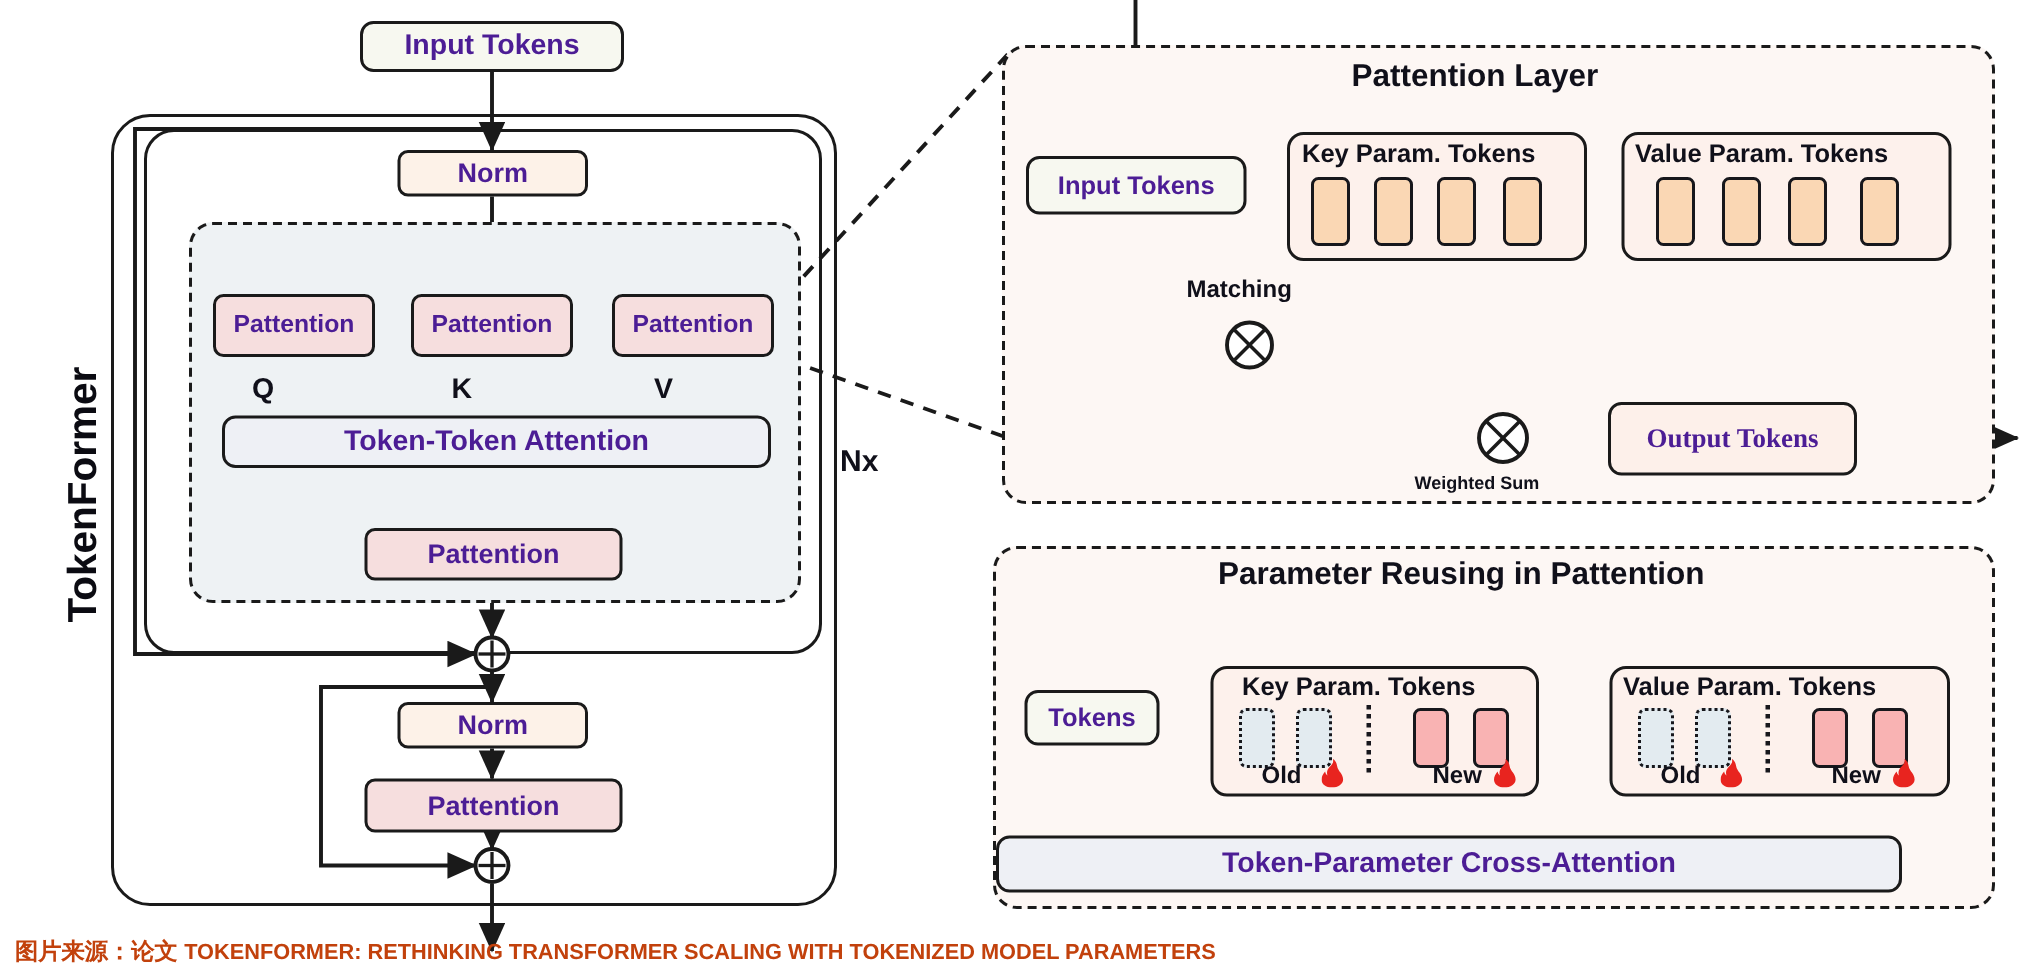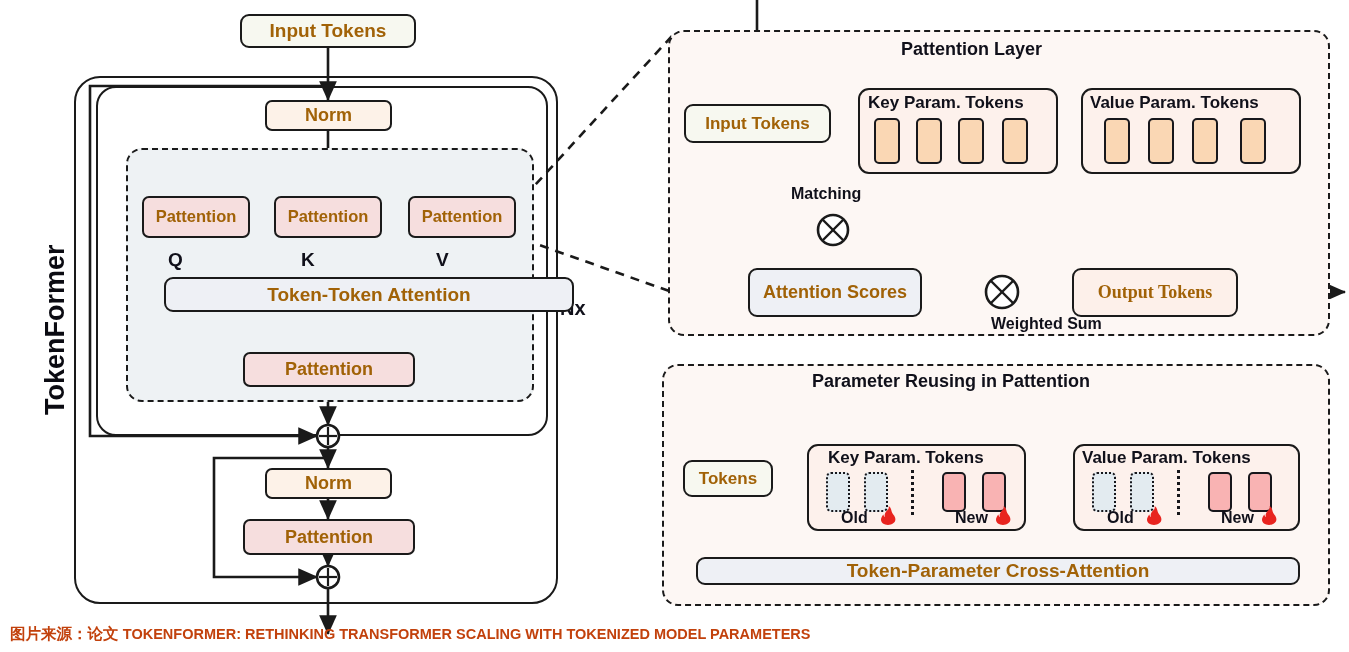--- a/index.html
+++ b/index.html
@@ -17,21 +17,21 @@
   svg.layer {
     position: absolute; left: 0; top: 0;
     width: 1349px; height: 652px;
     pointer-events: none;
   }
   .node {
     position: absolute;
     display: flex; align-items: center; justify-content: center;
     border: 2.5px solid #1a1a1a;
     border-radius: 9px;
-    color: #a16207;
+    color: #4c1d95;
     font-weight: bold;
     text-align: center;
     line-height: 1.05;
     white-space: nowrap;
     background: #ffffff;
   }
   .c-ivory     { background: #f7f8f0; }
   .c-cream     { background: #fdf2e8; }
   .c-pink      { background: #f6dede; }
   .c-bluegray  { background: #eef0f5; }
@@ -52,21 +52,21 @@
     border-radius: 26px;
     background: transparent;
   }
 
   .txt {
     position: absolute;
     font-weight: bold;
     color: #10101a;
     white-space: nowrap;
   }
-  .panel-title { font-size: 18px; }
+  .panel-title { font-size: 21px; }
 
   .vlabel {
     position: absolute;
     font-weight: bold; font-size: 27px; color: #0b0b12;
     transform-origin: 0 0;
     transform: rotate(-90deg);
     white-space: nowrap;
   }
 
   .chip {
@@ -181,21 +181,21 @@
   <div class="node c-cream" style="left:265px; top:100px; width:127px; height:31px; font-size:18px; border-radius:7px;">Norm</div>
 
   <div class="node c-pink" style="left:142px; top:196px; width:108px; height:42px; font-size:16.5px; border-radius:7px;">Pattention</div>
   <div class="node c-pink" style="left:274px; top:196px; width:108px; height:42px; font-size:16.5px; border-radius:7px;">Pattention</div>
   <div class="node c-pink" style="left:408px; top:196px; width:108px; height:42px; font-size:16.5px; border-radius:7px;">Pattention</div>
 
   <div class="txt" style="left:168px; top:249px; font-size:19px;">Q</div>
   <div class="txt" style="left:301px; top:249px; font-size:19px;">K</div>
   <div class="txt" style="left:436px; top:249px; font-size:19px;">V</div>
 
-  <div class="node c-bluegray" style="left:164px; top:277px; width:410px; height:35px; font-size:19px;">Token-Token Attention</div>
+  <div class="node c-bluegray" style="left:148px; top:277px; width:366px; height:35px; font-size:19px;">Token-Token Attention</div>
 
   <div class="node c-pink" style="left:243px; top:352px; width:172px; height:35px; font-size:18px; border-radius:7px;">Pattention</div>
 
   <svg class="layer" viewBox="0 0 1349 652">
     <g stroke="#1a1a1a" stroke-width="2.6" fill="#ffffff">
       <circle cx="328" cy="436" r="11"></circle>
     </g>
     <g stroke="#1a1a1a" stroke-width="2.2">
       <path d="M319,436 L337,436"></path>
         <path d="M328,427 L328,445"></path>
@@ -241,23 +241,22 @@
       <circle cx="1002" cy="292" r="16"></circle>
     </g>
     <g stroke="#1a1a1a" stroke-width="2.4" fill="none">
       <path d="M823,220 L843,240"></path>
         <path d="M843,220 L823,240"></path>
       <path d="M991,281 L1013,303"></path>
         <path d="M1013,281 L991,303"></path>
     </g>
   </svg>
 
-  <div class="node c-bluegray" style="left:748px; top:268px; width:174px; height:49px; font-size:18px;">Attention Scores</div>
-
-  <div class="txt" style="left:943px; top:315px; font-size:16px;margin-left:48px;">Weighted Sum</div>
+
+  <div class="txt" style="left:943px; top:315px; font-size:12px;">Weighted Sum</div>
 
   <div class="node c-outputpk" style="left:1072px; top:268px; width:166px; height:49px; font-size:18px;">Output Tokens</div>
 
   <div class="dash-box tint-pink" style="left:662px; top:364px; width:668px; height:242px;"></div>
 
   <div class="txt panel-title" style="left:812px; top:371px;">Parameter Reusing in Pattention</div>
 
   <div class="node c-ivory" style="left:683px; top:460px; width:90px; height:37px; font-size:17px;">Tokens</div>
 
   <div class="node c-palepink" style="left:807px; top:444px; width:219px; height:87px; border-radius:11px; display:block;"></div>
@@ -301,19 +300,19 @@
     </svg>
   </div>
   <div class="flame" style="left:1262px; top:506px;">
     <svg width="15" height="19" viewBox="0 0 15 19" aria-hidden="true">
       <path d="M7.6,0 C8.6,3.6 5.3,4.6 4.1,7.2 C3.2,9.2 4,11 4,11 C4,11 2.6,10.2 2.4,8.4
                C0.9,10.1 0,12 0,13.8 C0,16.7 3,19 7,19 C11,19 14.4,16.7 14.4,13.6
                C14.4,9.6 11,8.3 10.4,4.6 C10,2.3 9,0.8 7.6,0 Z" fill="#e8241f"></path>
     </svg>
   </div>
 
-  <div class="node c-bluegray" style="left:696px; top:557px; width:604px; height:28px; font-size:19px;">Token-Parameter Cross-Attention</div>
+  <div class="node c-bluegray" style="left:664px; top:557px; width:604px; height:38px; font-size:19px;">Token-Parameter Cross-Attention</div>
 
   <div class="caption">
     <span class="cn">图片来源：论文 </span><span>TOKENFORMER: RETHINKING TRANSFORMER SCALING WITH TOKENIZED MODEL PARAMETERS</span>
   </div>
 
 </div>
 
 </body></html>

